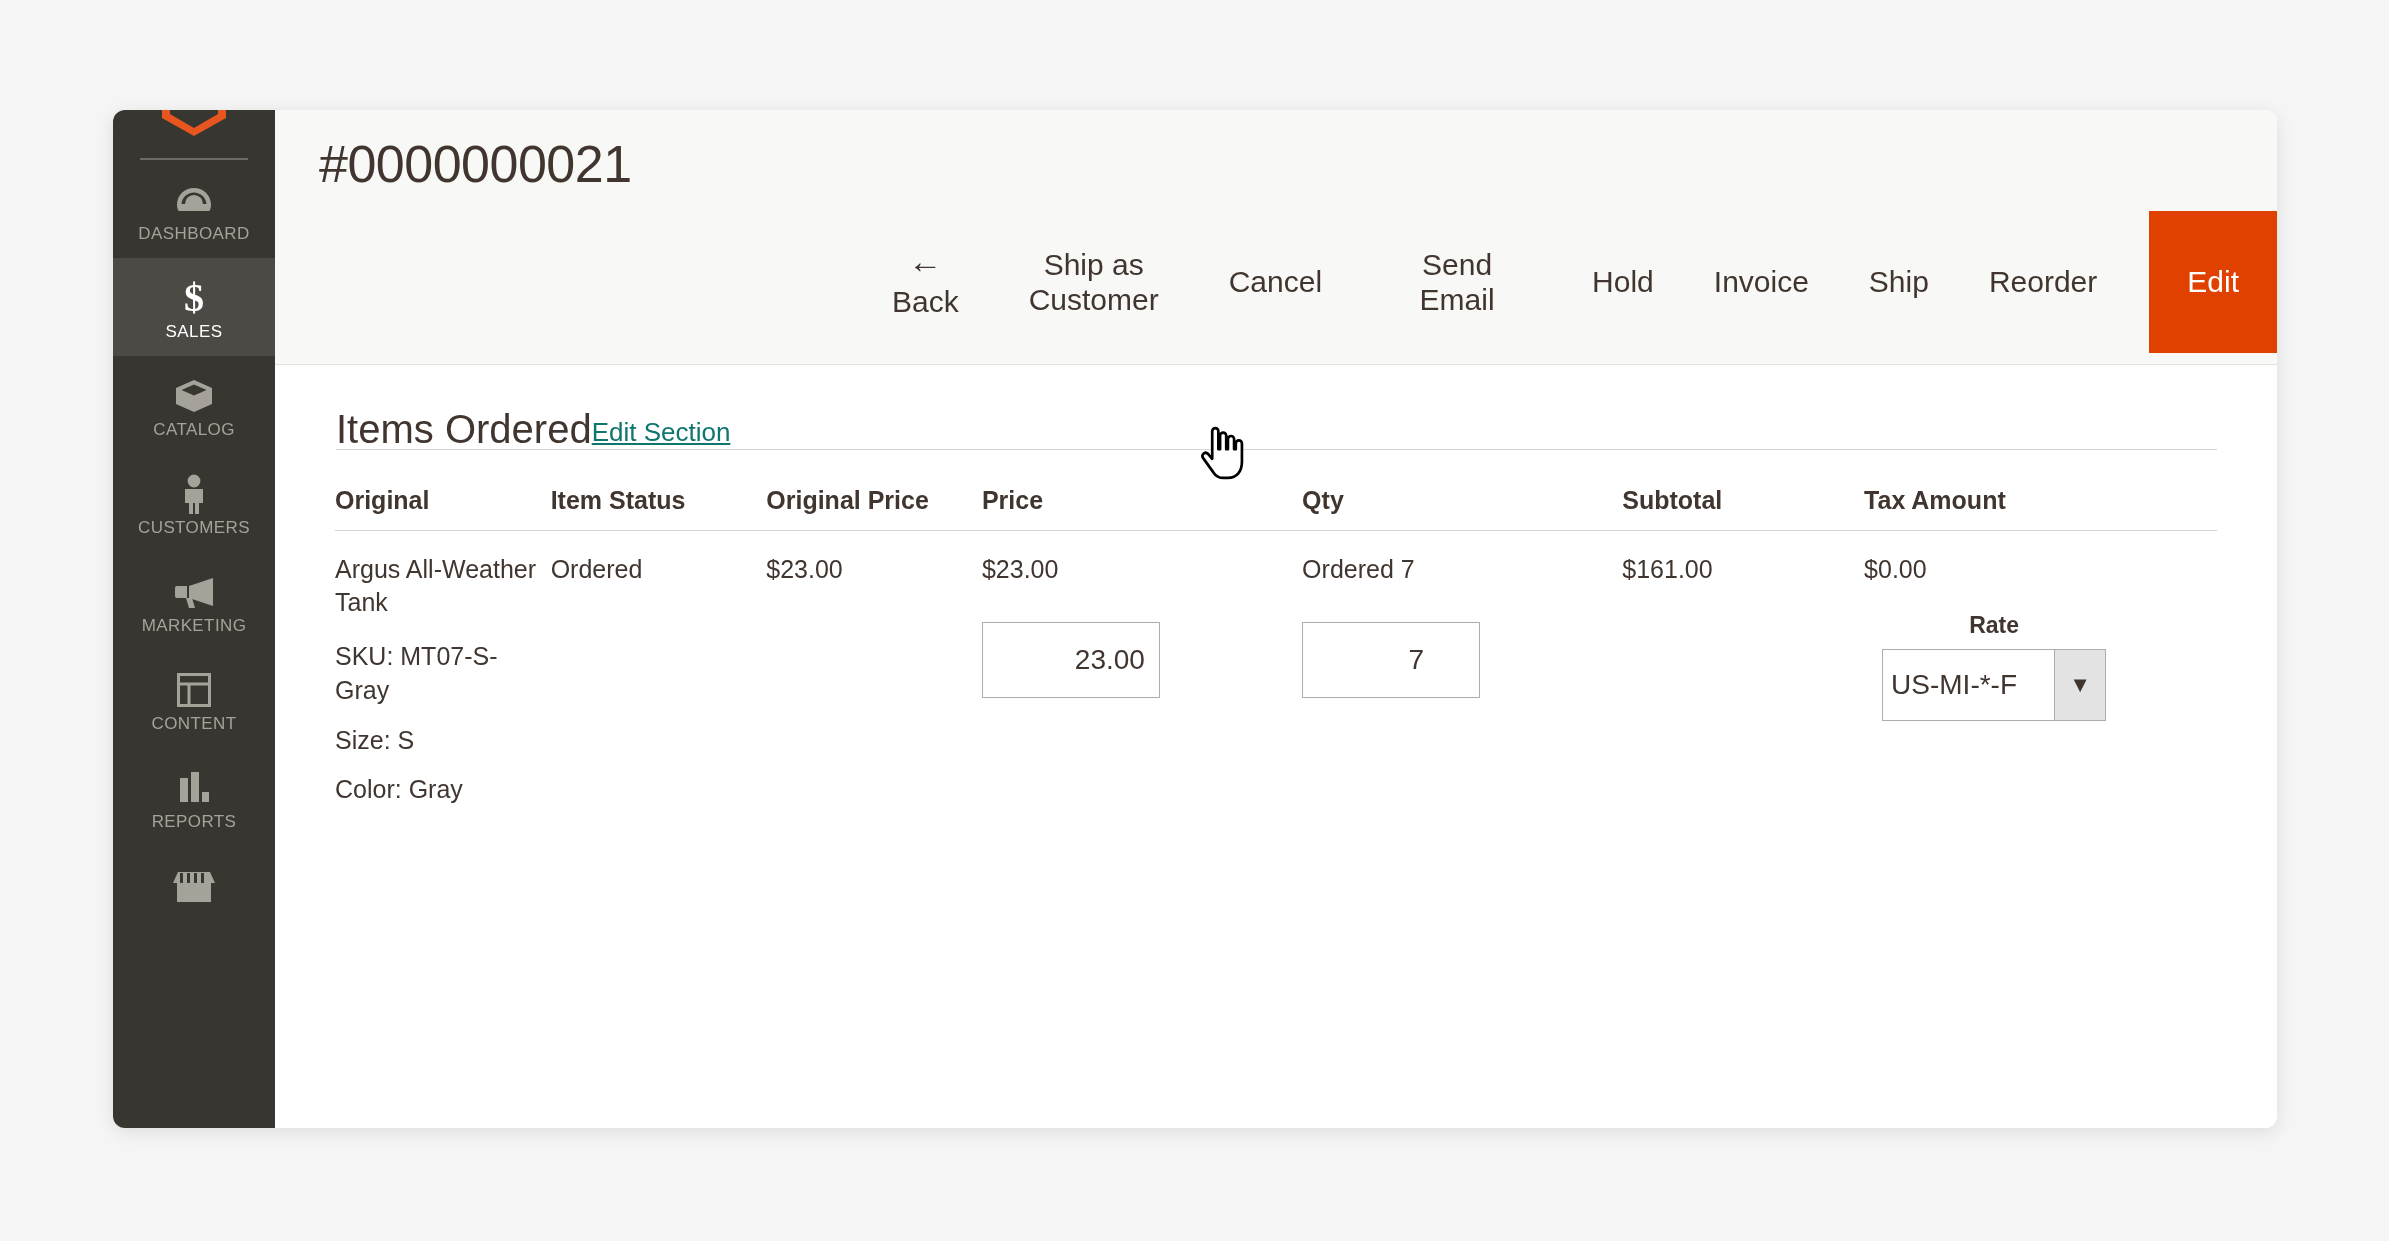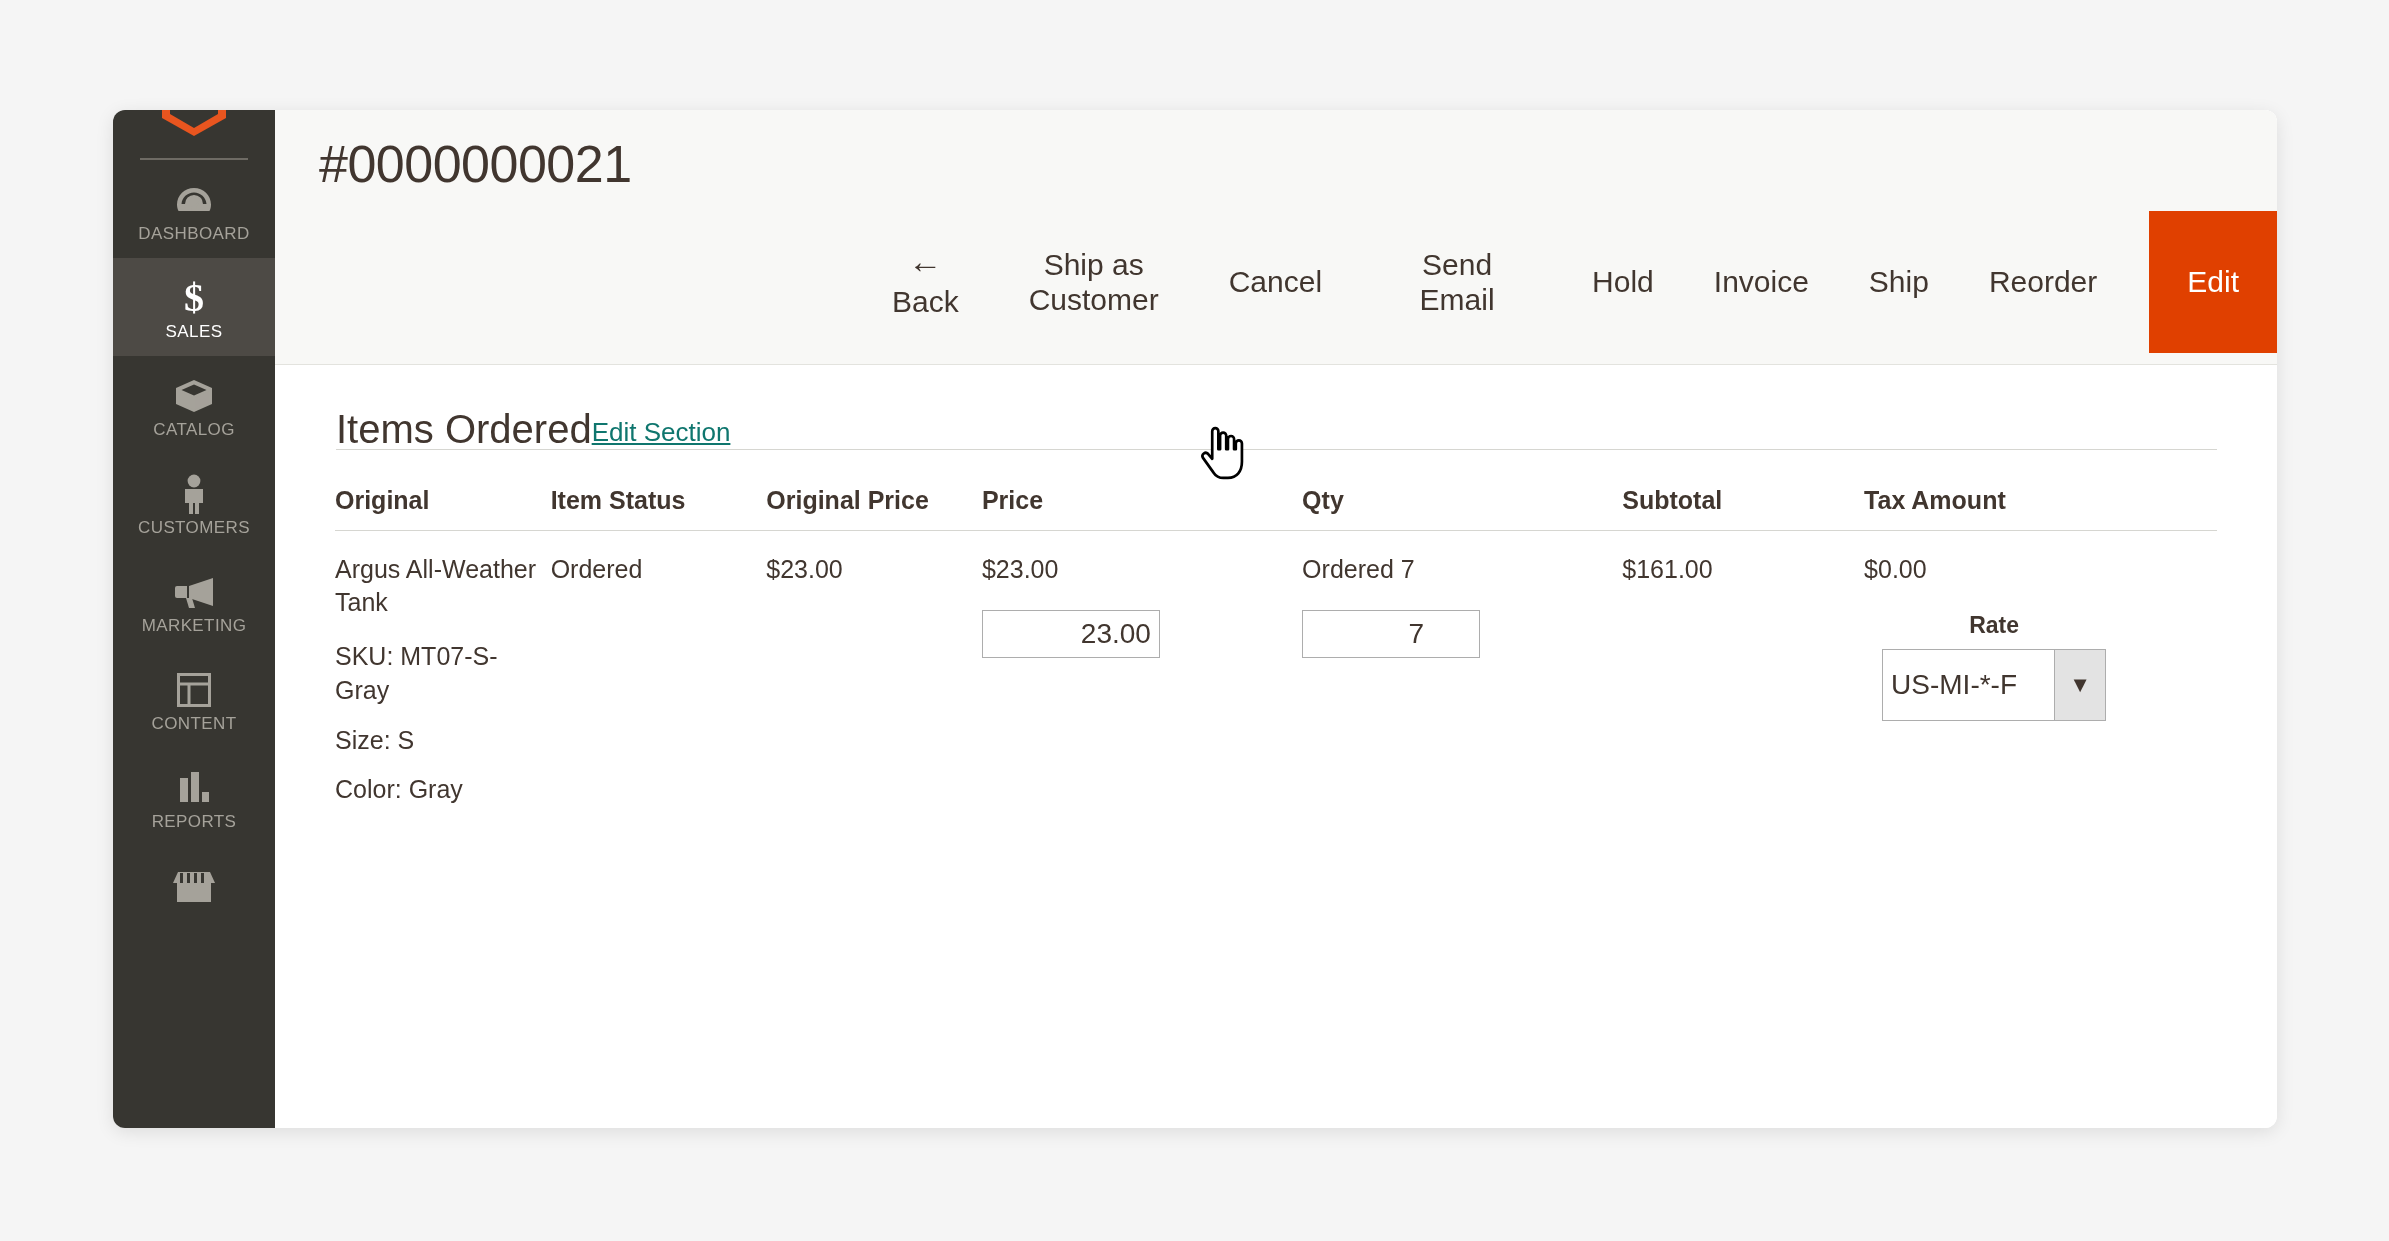--- a/index.html
+++ b/index.html
@@ -208,29 +208,29 @@
   .col-qty       { width: 245px; }
   .col-subtotal  { width: 185px; }
   .col-tax       { width: 270px; }
 
   .prod-name { margin-bottom: 20px; }
   .prod-meta { margin-bottom: 16px; }
 
   .cell-input {
     display: block;
     width: 178px;
-    height: 48px;
-    margin-top: 24px;
+    height: 76px;
+    margin-top: 36px;
     border: 1px solid #adadad;
     background: #ffffff;
     font-size: 28px;
     font-family: "Liberation Sans", sans-serif;
     color: #41362f;
     text-align: right;
-    padding: 0 8px 0 8px;
+    padding: 0 14px 0 8px;
   }
   .cell-input.qty { padding-right: 55px; }
 
   .rate-block { margin-top: 24px; }
   .rate-label {
     font-size: 23px;
     font-weight: bold;
     color: #41362f;
     display: block;
     text-align: center;

